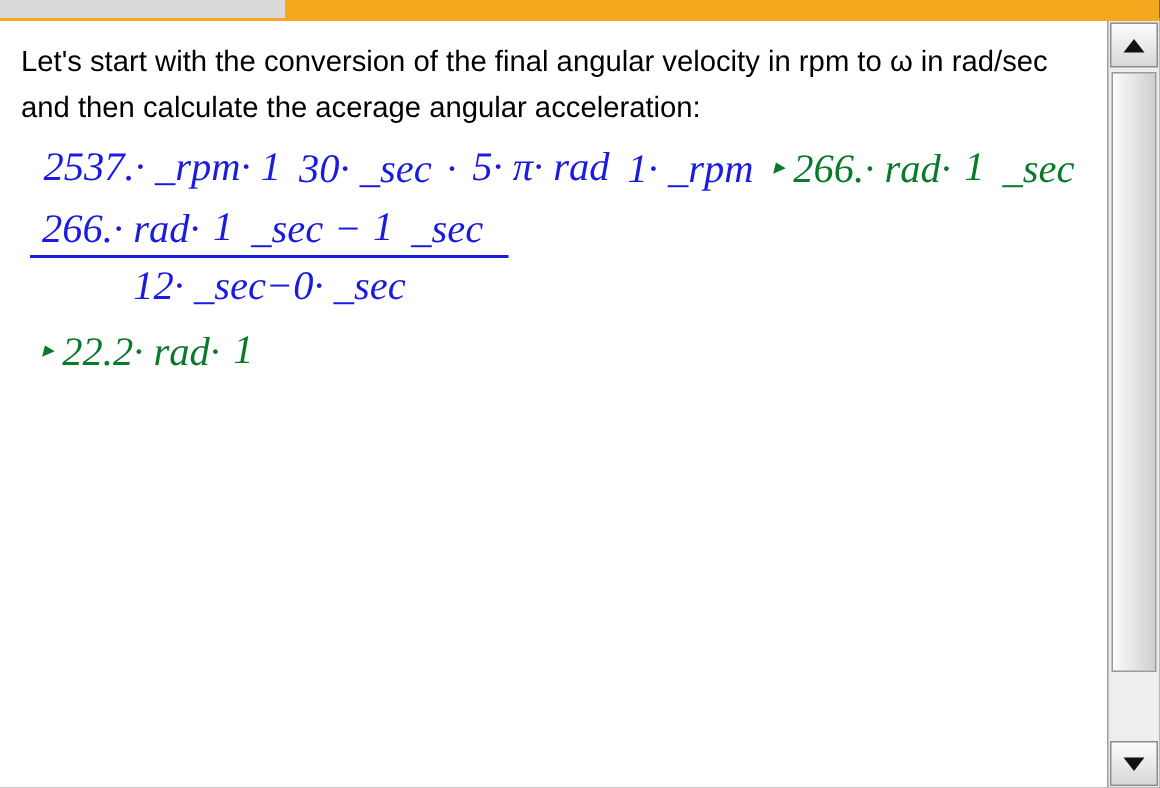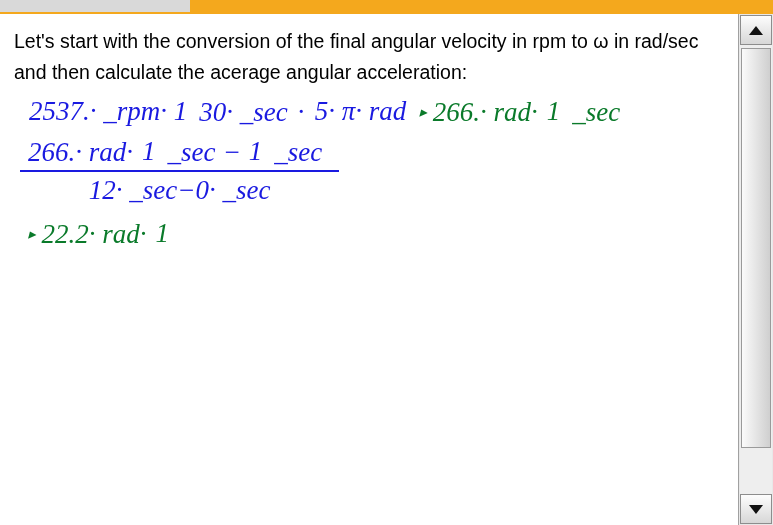--- a/index.html
+++ b/index.html
@@ -203,20 +203,21 @@
       <div class="expr-row math block1">
         <span class="frac">
           <span class="num">2537.· _rpm· 1</span>
           <span class="bar"></span>
           <span class="den">30· _sec</span>
         </span>
         <span class="dot">·</span>
         <span class="frac">
           <span class="num">5· π· rad</span>
           <span class="bar"></span>
+          <span class="den">1· _rpm</span>
         </span>
         <span class="tri">▸</span>
         <span class="result">266.· rad·</span>
         <span class="frac green result">
           <span class="num">1</span>
           <span class="bar"></span>
           <span class="den">_sec</span>
         </span>
       </div>
 

